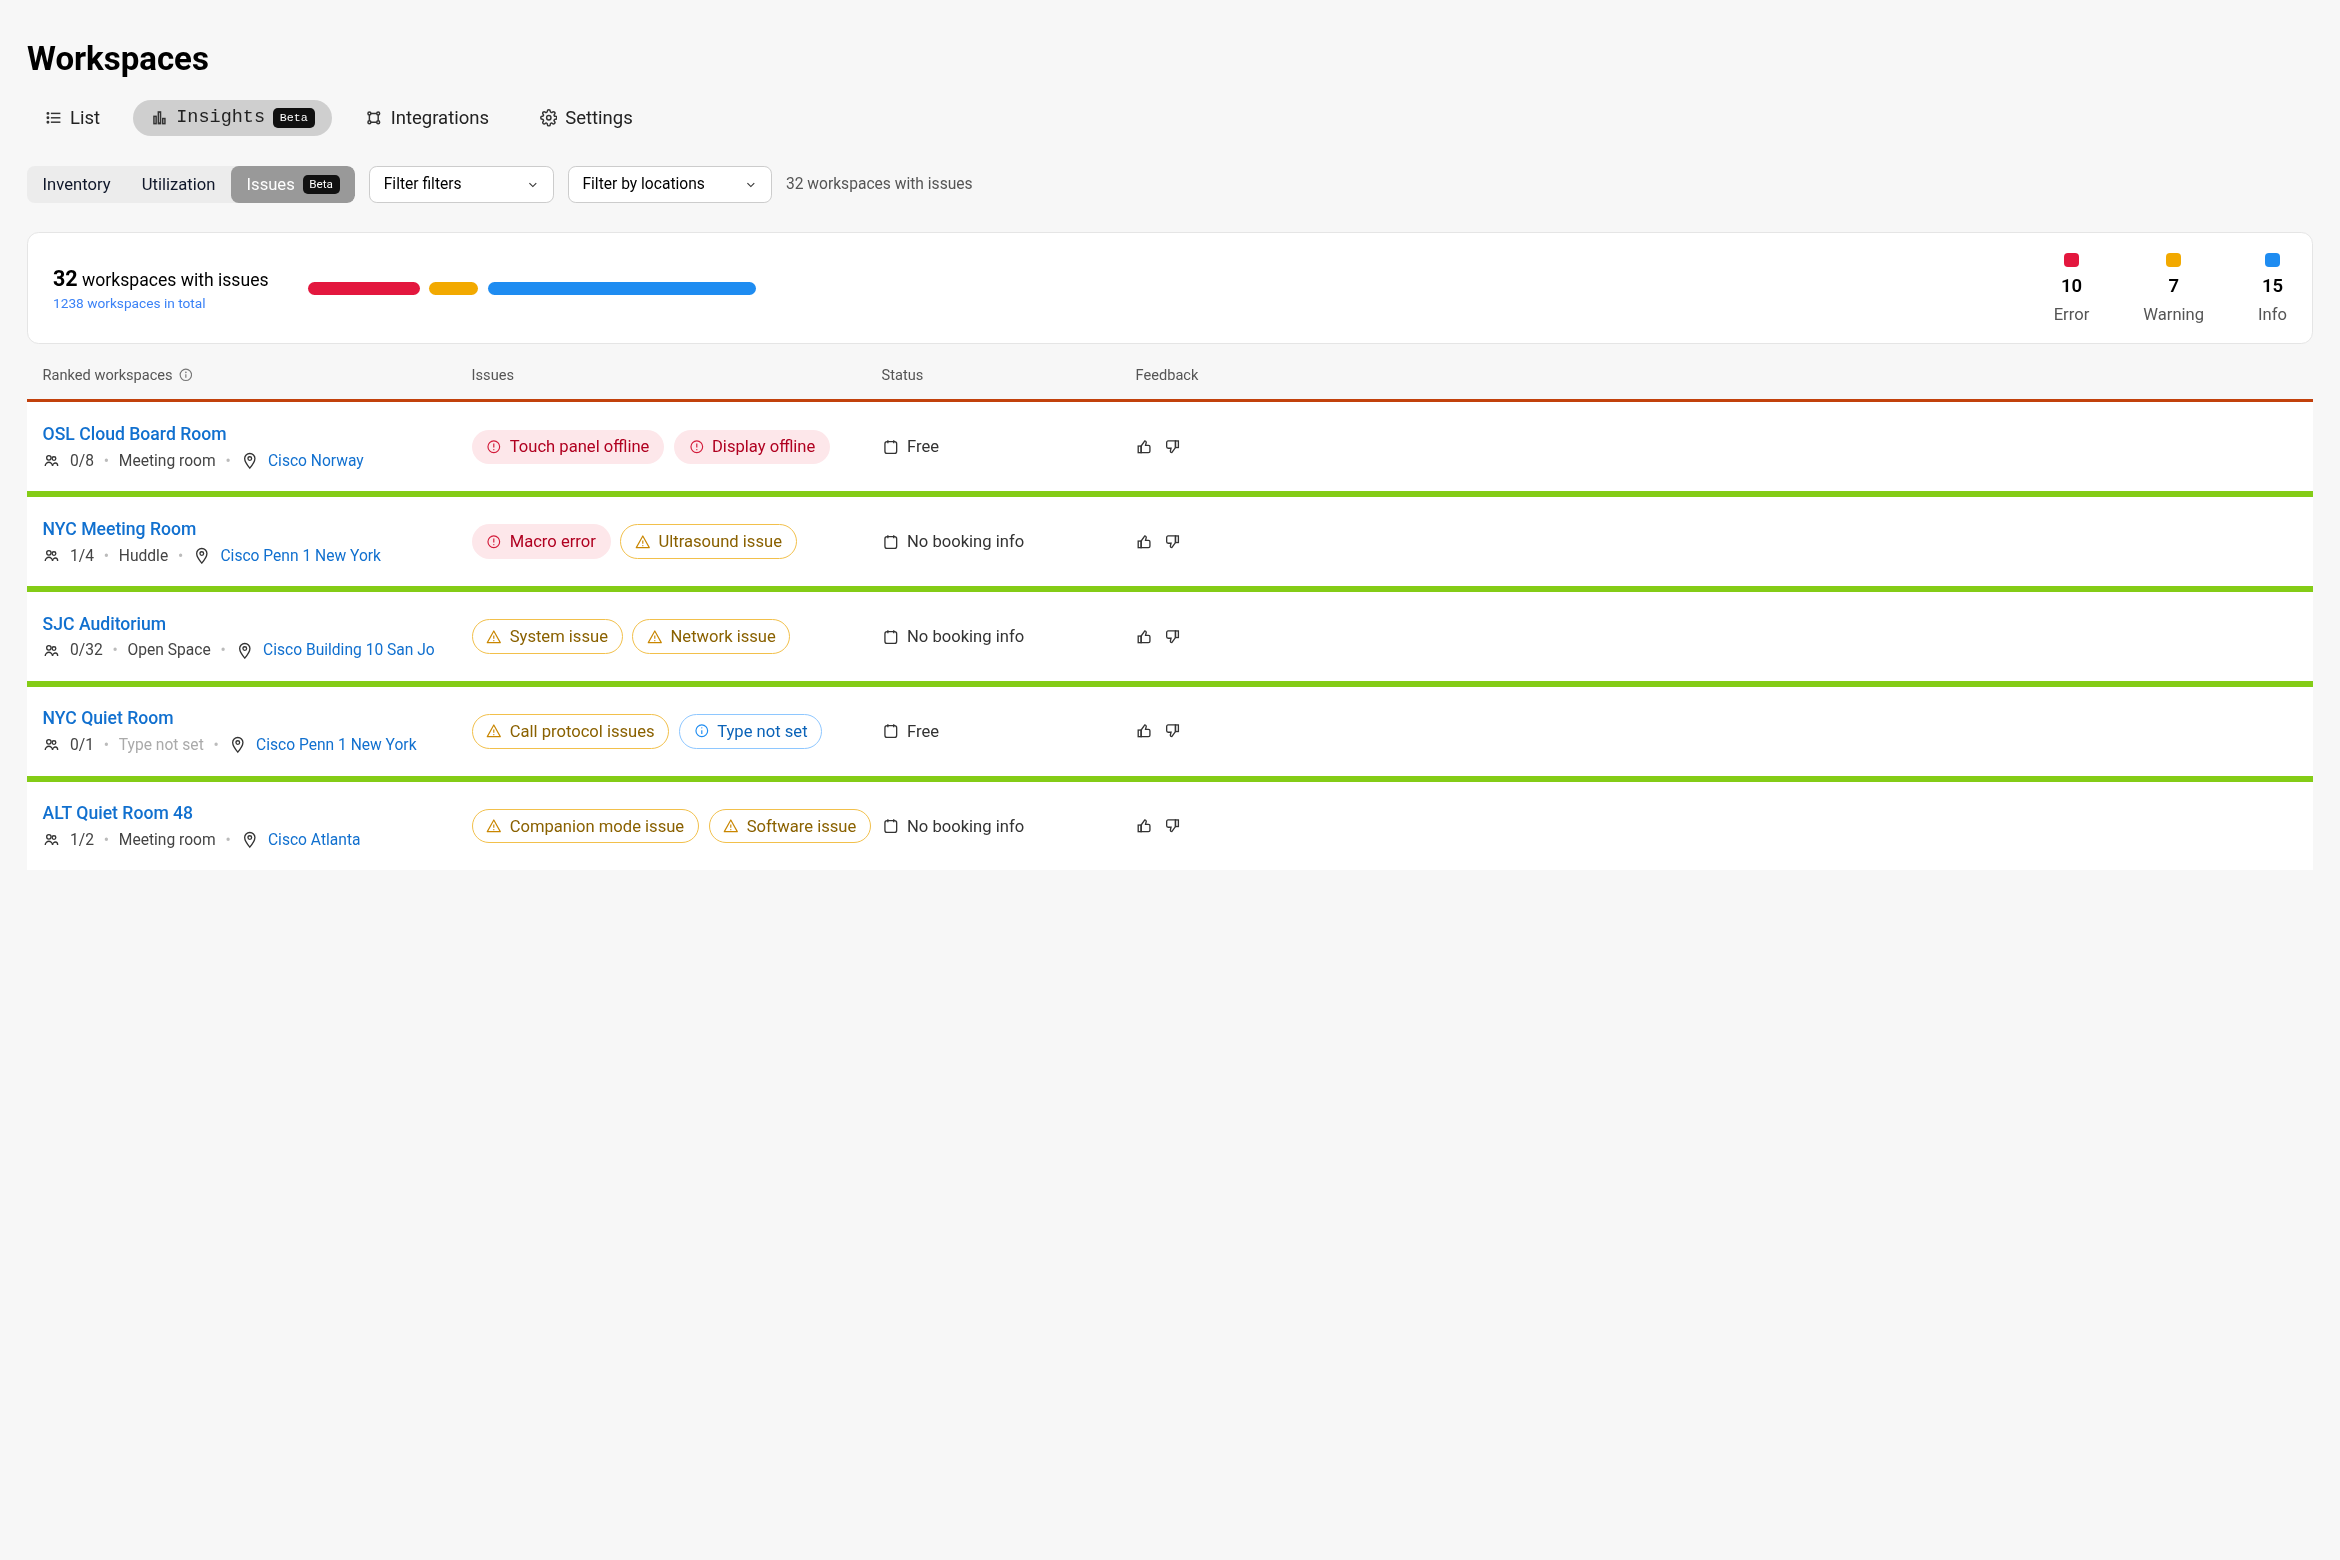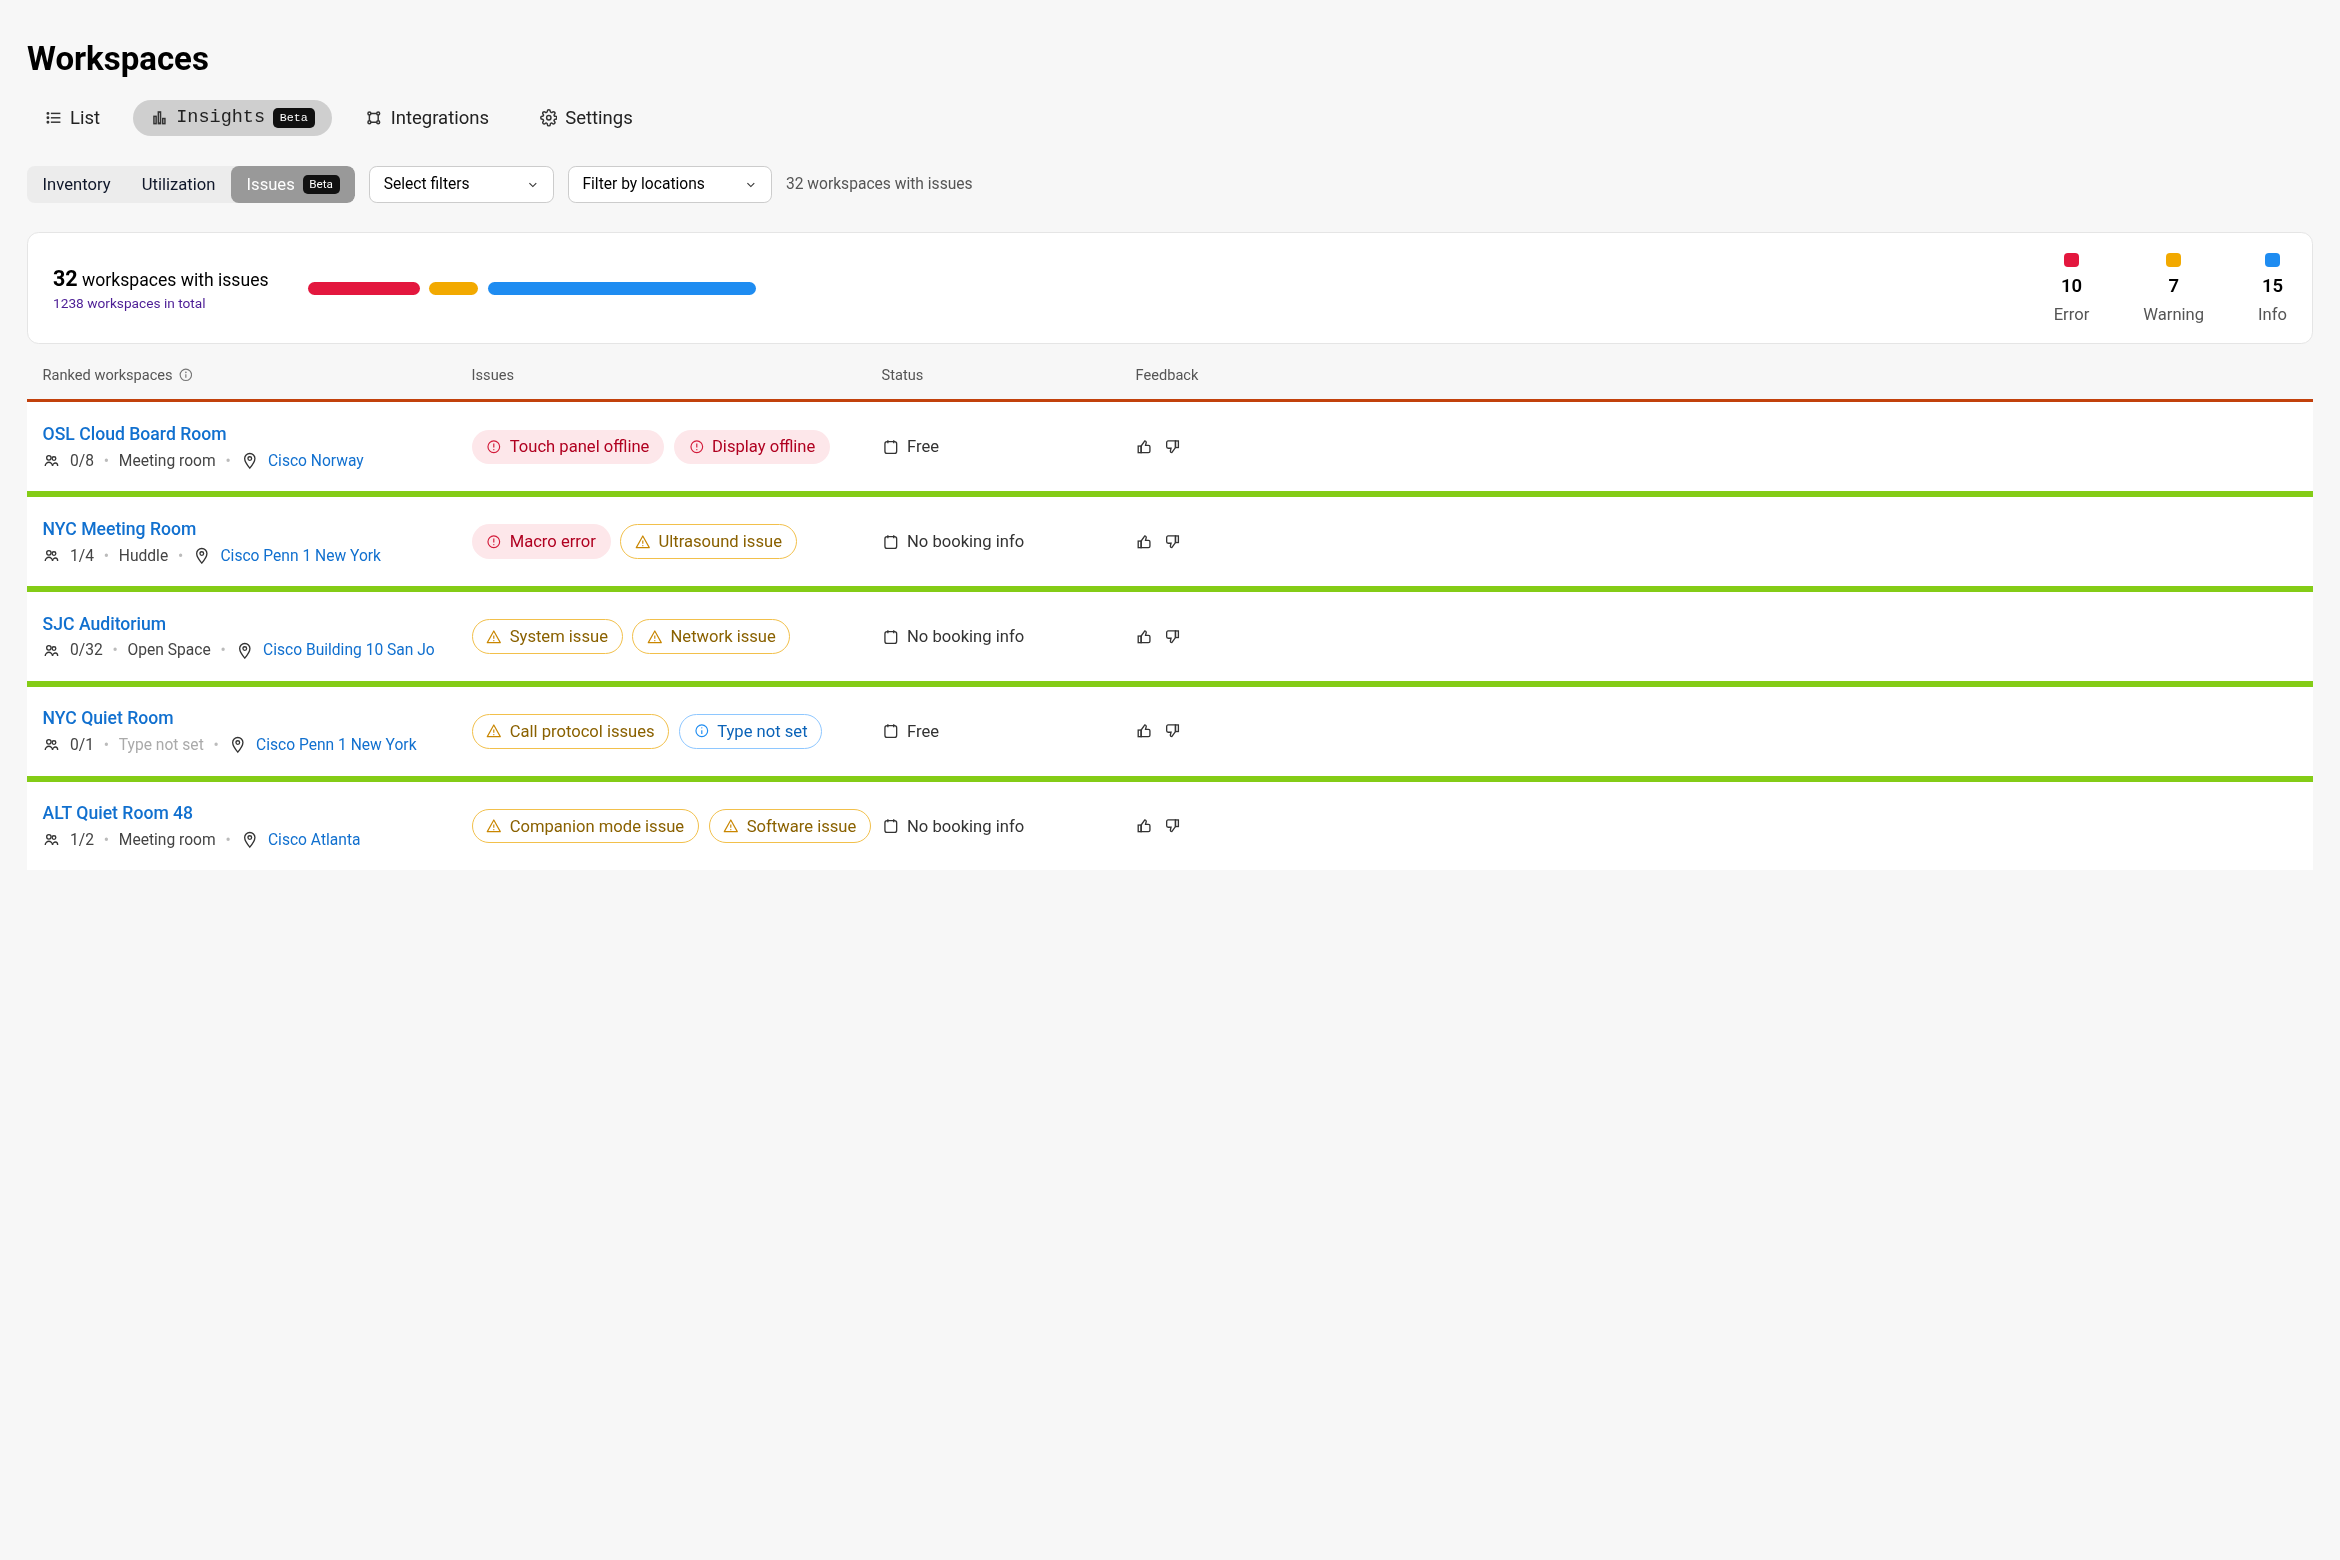--- a/index.html
+++ b/index.html
@@ -106,21 +106,21 @@
   gap: 39px;
 }
 .summary-left .line1 {
   font-size: 17.6px;
 }
 .summary-left .line1 .n {
   font-size: 21.5px;
   font-weight: 700;
 }
 .summary-left .line2 {
-  color: #4c1d95;
+  color: #3b82f6;
   font-size: 13.7px;
   margin-top: 3.9px;
 }
 .bars {
   display: flex;
   gap: 9.8px;
   align-items: center;
   flex: 0 0 auto;
 }
 .bar { height: 12.7px; border-radius: 974px; }
@@ -237,21 +237,21 @@
   <div class="subnav-row">
     <div class="subtabs">
       <div class="subtab">Inventory</div>
       <div class="subtab">Utilization</div>
       <div class="subtab active">
         <span>Issues</span>
         <span class="beta">Beta</span>
       </div>
     </div>
     <div class="select-btn">
-      <span>Select filters</span>
+      <span>Filter filters</span>
       <span>
         <svg width="13.7" height="13.7" viewBox="0 0 24 24" fill="none" stroke="#333" stroke-width="2">
             <polyline points="6 9 12 15 18 9"></polyline>
           </svg>
       </span>
     </div>
     <div class="select-btn">
       <span>Filter by locations</span>
       <span>
         <svg width="13.7" height="13.7" viewBox="0 0 24 24" fill="none" stroke="#333" stroke-width="2">

